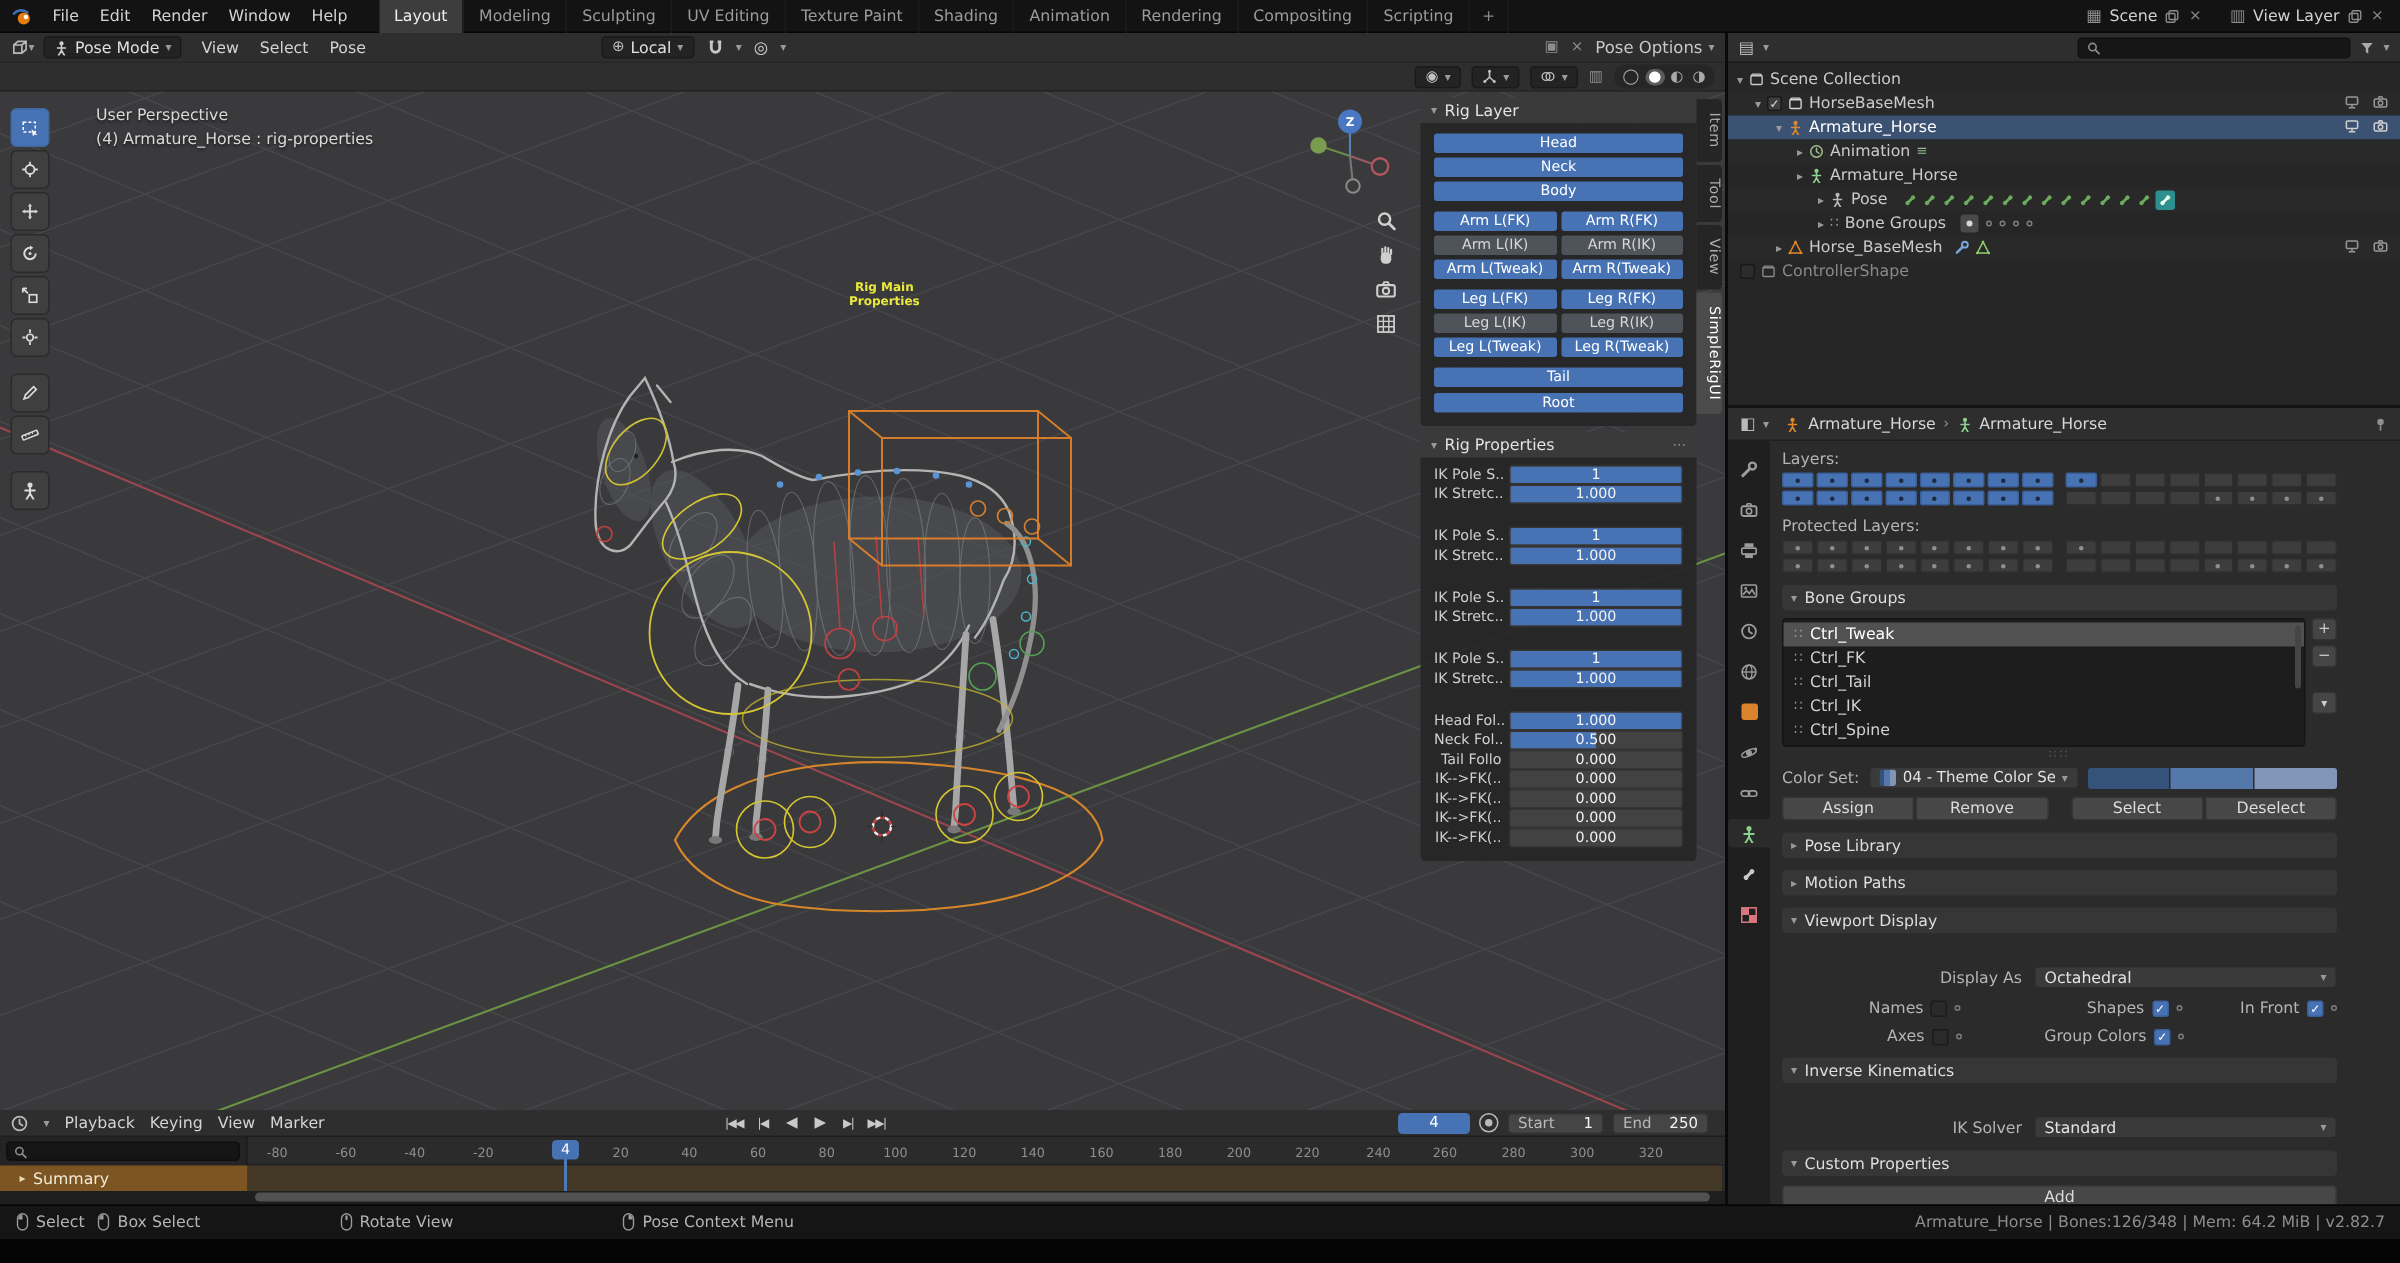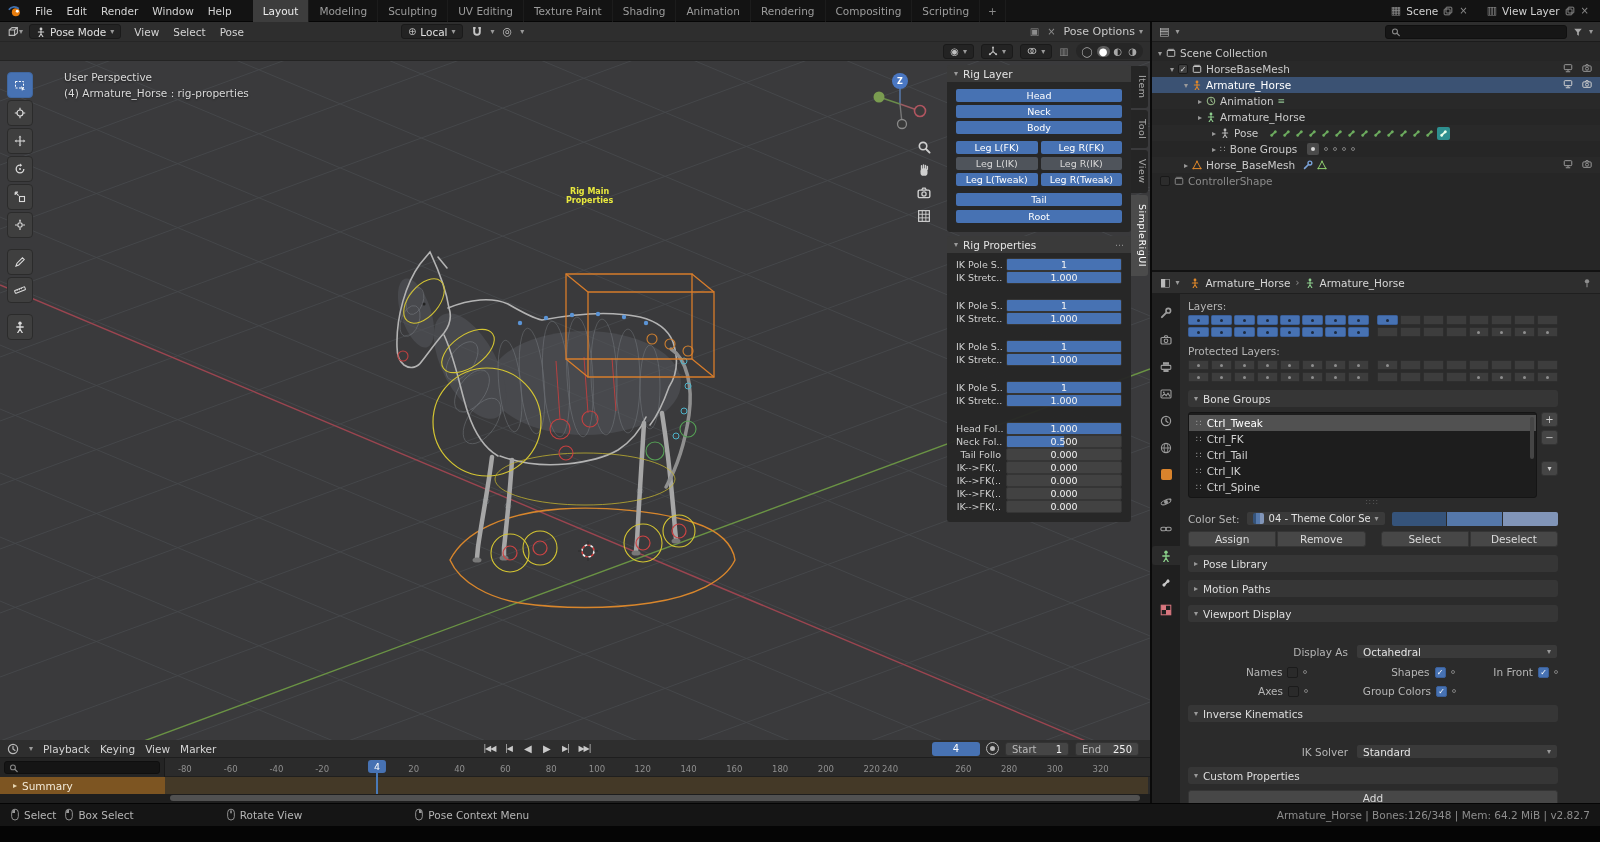--- a/index.html
+++ b/index.html
@@ -703,20 +703,28 @@
     <div class="npanel">
       <div class="panel">
         <div class="phead">
           <span class="cr">▾</span>
           <span>Rig Layer</span>
         </div>
         <div class="pbody">
           <div class="rl-btn">Head</div>
           <div class="rl-btn">Neck</div>
           <div class="rl-btn" style="margin-bottom:7px">Body</div>
+          <div class="rl-grid">
+            <div class="rl-btn">Arm L(FK)</div>
+            <div class="rl-btn">Arm R(FK)</div>
+            <div class="rl-btn off">Arm L(IK)</div>
+            <div class="rl-btn off">Arm R(IK)</div>
+            <div class="rl-btn">Arm L(Tweak)</div>
+            <div class="rl-btn">Arm R(Tweak)</div>
+          </div>
           <div class="rl-grid mt6">
             <div class="rl-btn">Leg L(FK)</div>
             <div class="rl-btn">Leg R(FK)</div>
             <div class="rl-btn off">Leg L(IK)</div>
             <div class="rl-btn off">Leg R(IK)</div>
             <div class="rl-btn">Leg L(Tweak)</div>
             <div class="rl-btn">Leg R(Tweak)</div>
           </div>
           <div class="rl-btn mt6">Tail</div>
           <div class="rl-btn" style="margin-top:4px;margin-bottom:0">Root</div>
@@ -898,21 +906,21 @@
         <span class="tick" style="left: 459.58px;">40</span>
         <span class="tick" style="left: 505.37px;">60</span>
         <span class="tick" style="left: 551.16px;">80</span>
         <span class="tick" style="left: 596.95px;">100</span>
         <span class="tick" style="left: 642.74px;">120</span>
         <span class="tick" style="left: 688.53px;">140</span>
         <span class="tick" style="left: 734.32px;">160</span>
         <span class="tick" style="left: 780.11px;">180</span>
         <span class="tick" style="left: 825.9px;">200</span>
         <span class="tick" style="left: 871.69px;">220</span>
-        <span class="tick" style="left: 890px; text-align: right;">240</span>
+        <span class="tick" style="left: 919px; text-align: right;">240</span>
         <span class="tick" style="left: 963.27px;">260</span>
         <span class="tick" style="left: 1009.06px;">280</span>
         <span class="tick" style="left: 1054.85px;">300</span>
         <span class="tick" style="left: 1100.64px;">320</span>
       </div>
     <div class="tl-channels">
       <div class="summary-label" id="summary-ch" style="background: rgb(125, 85, 34);">
         <span class="cr" style="color:#e8d9b6">▸</span>
         <span>Summary</span>
       </div>

